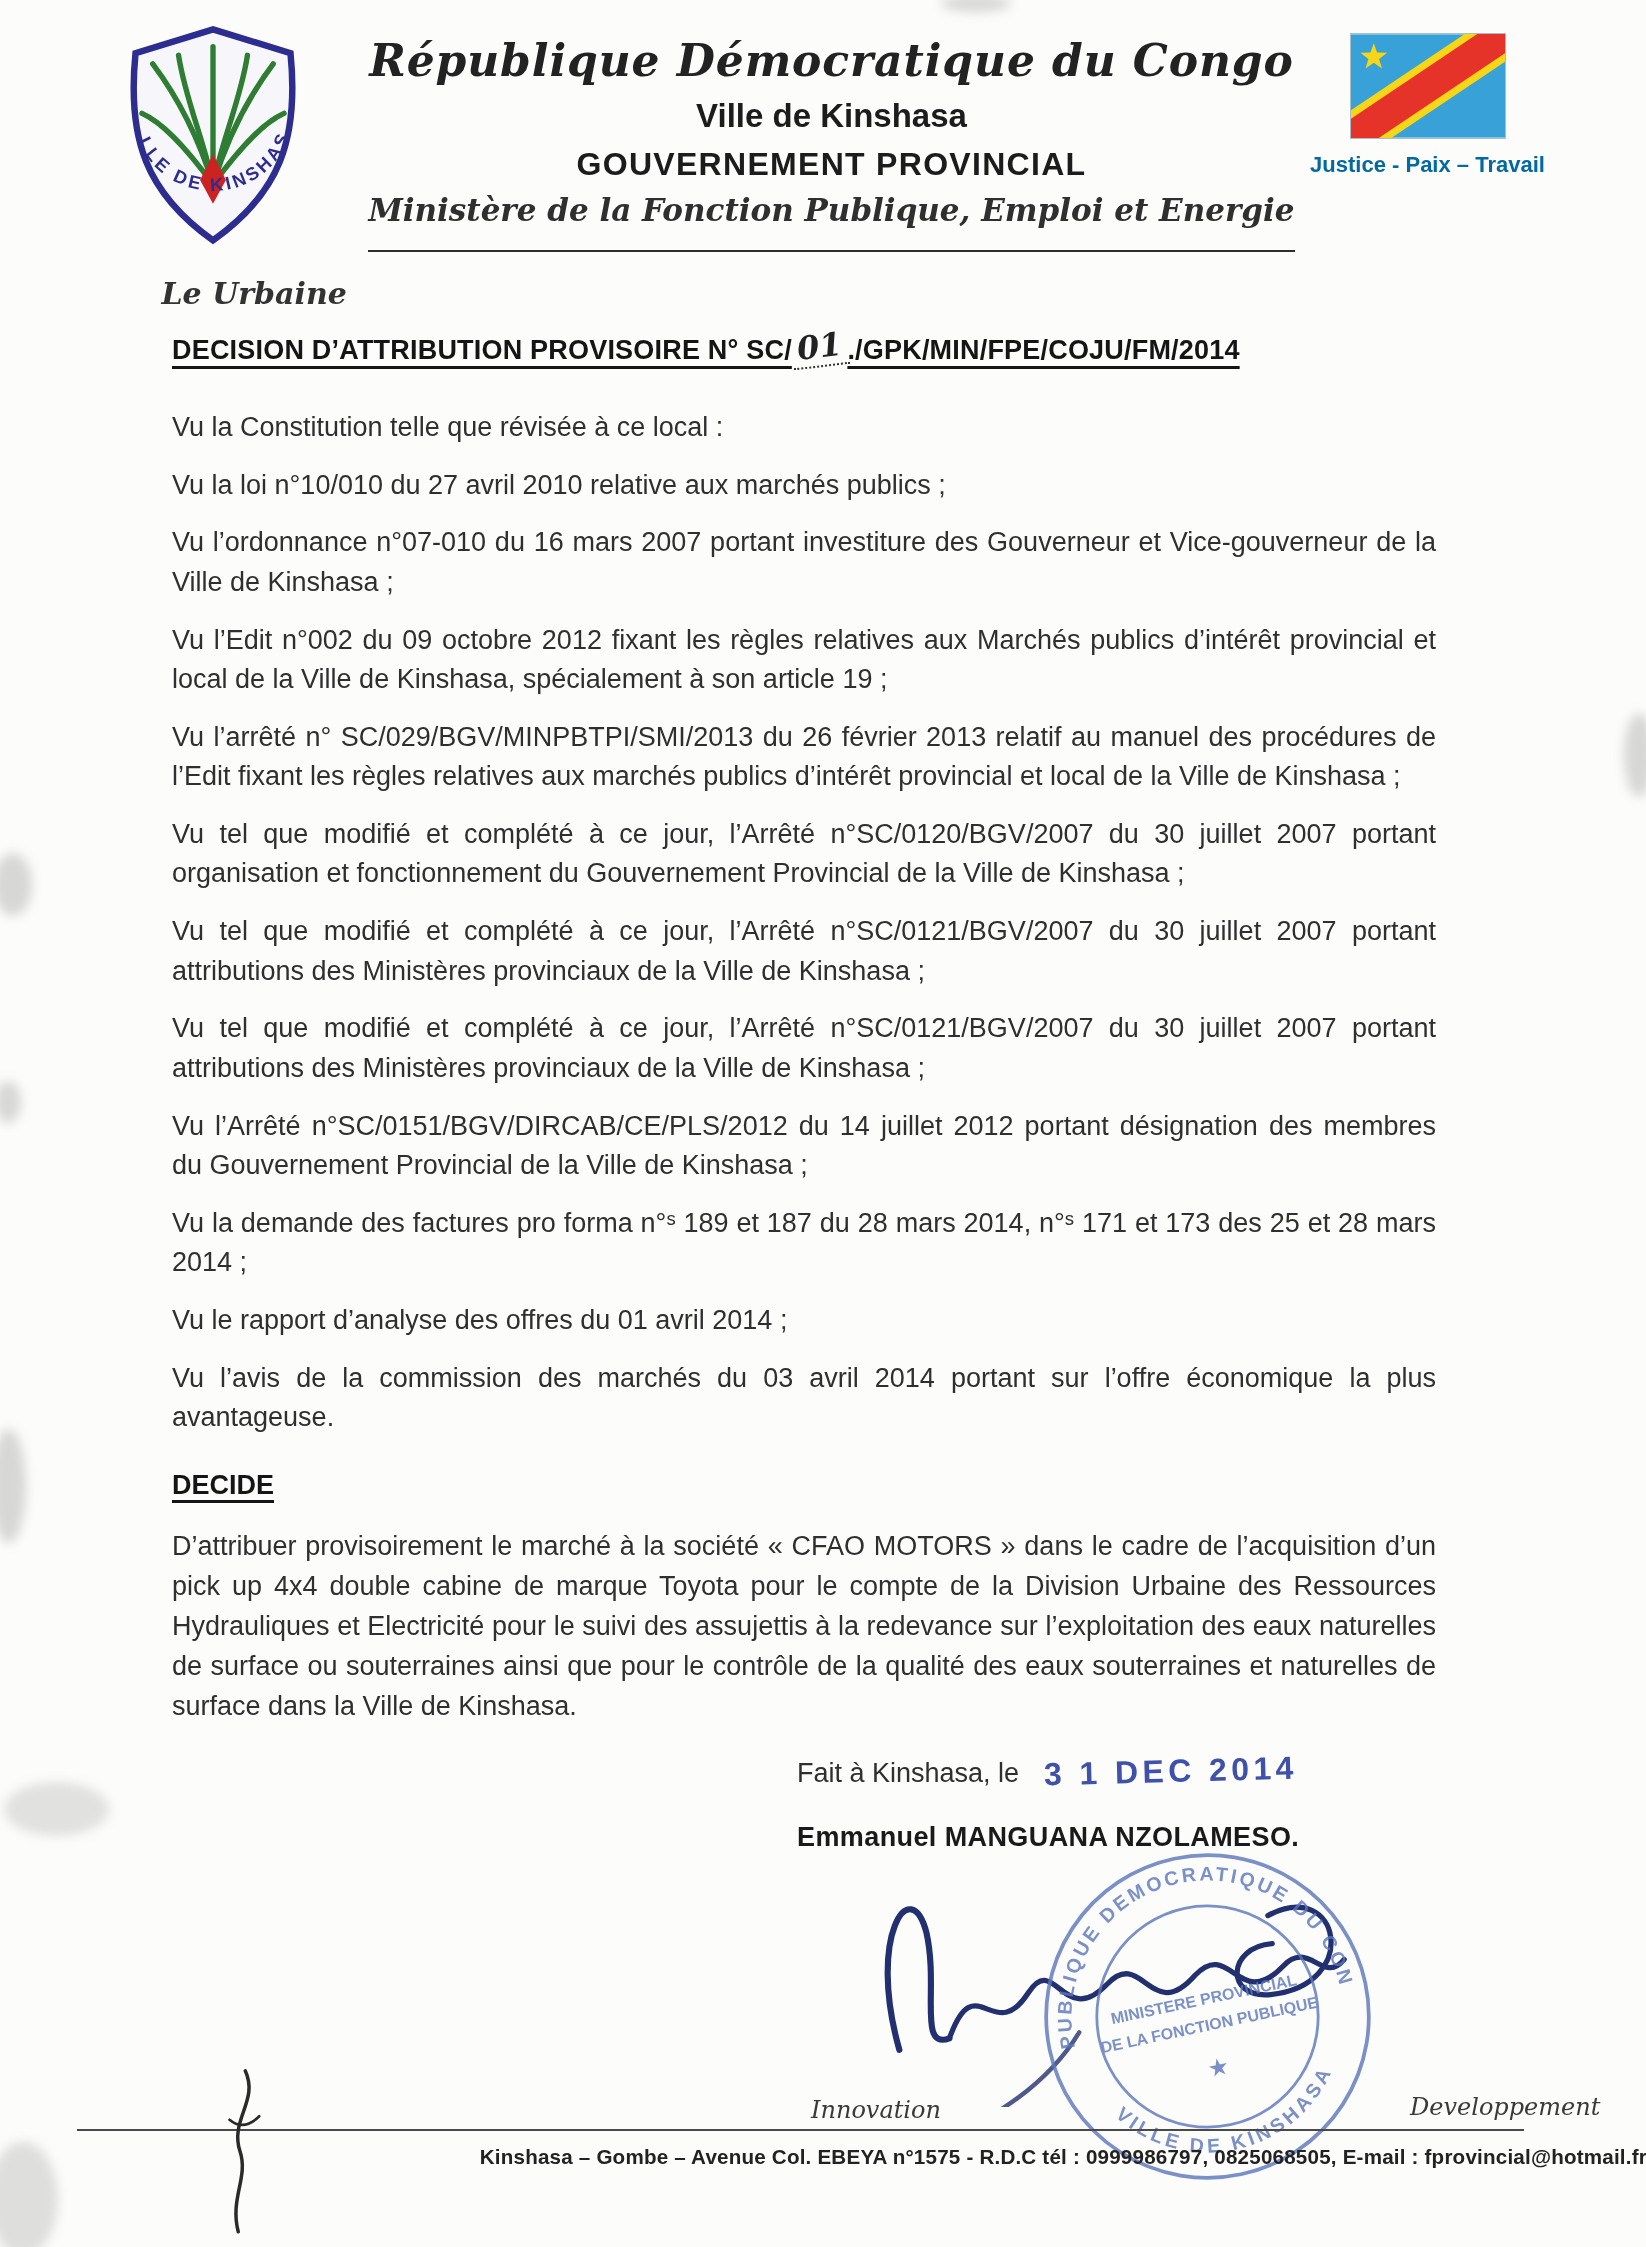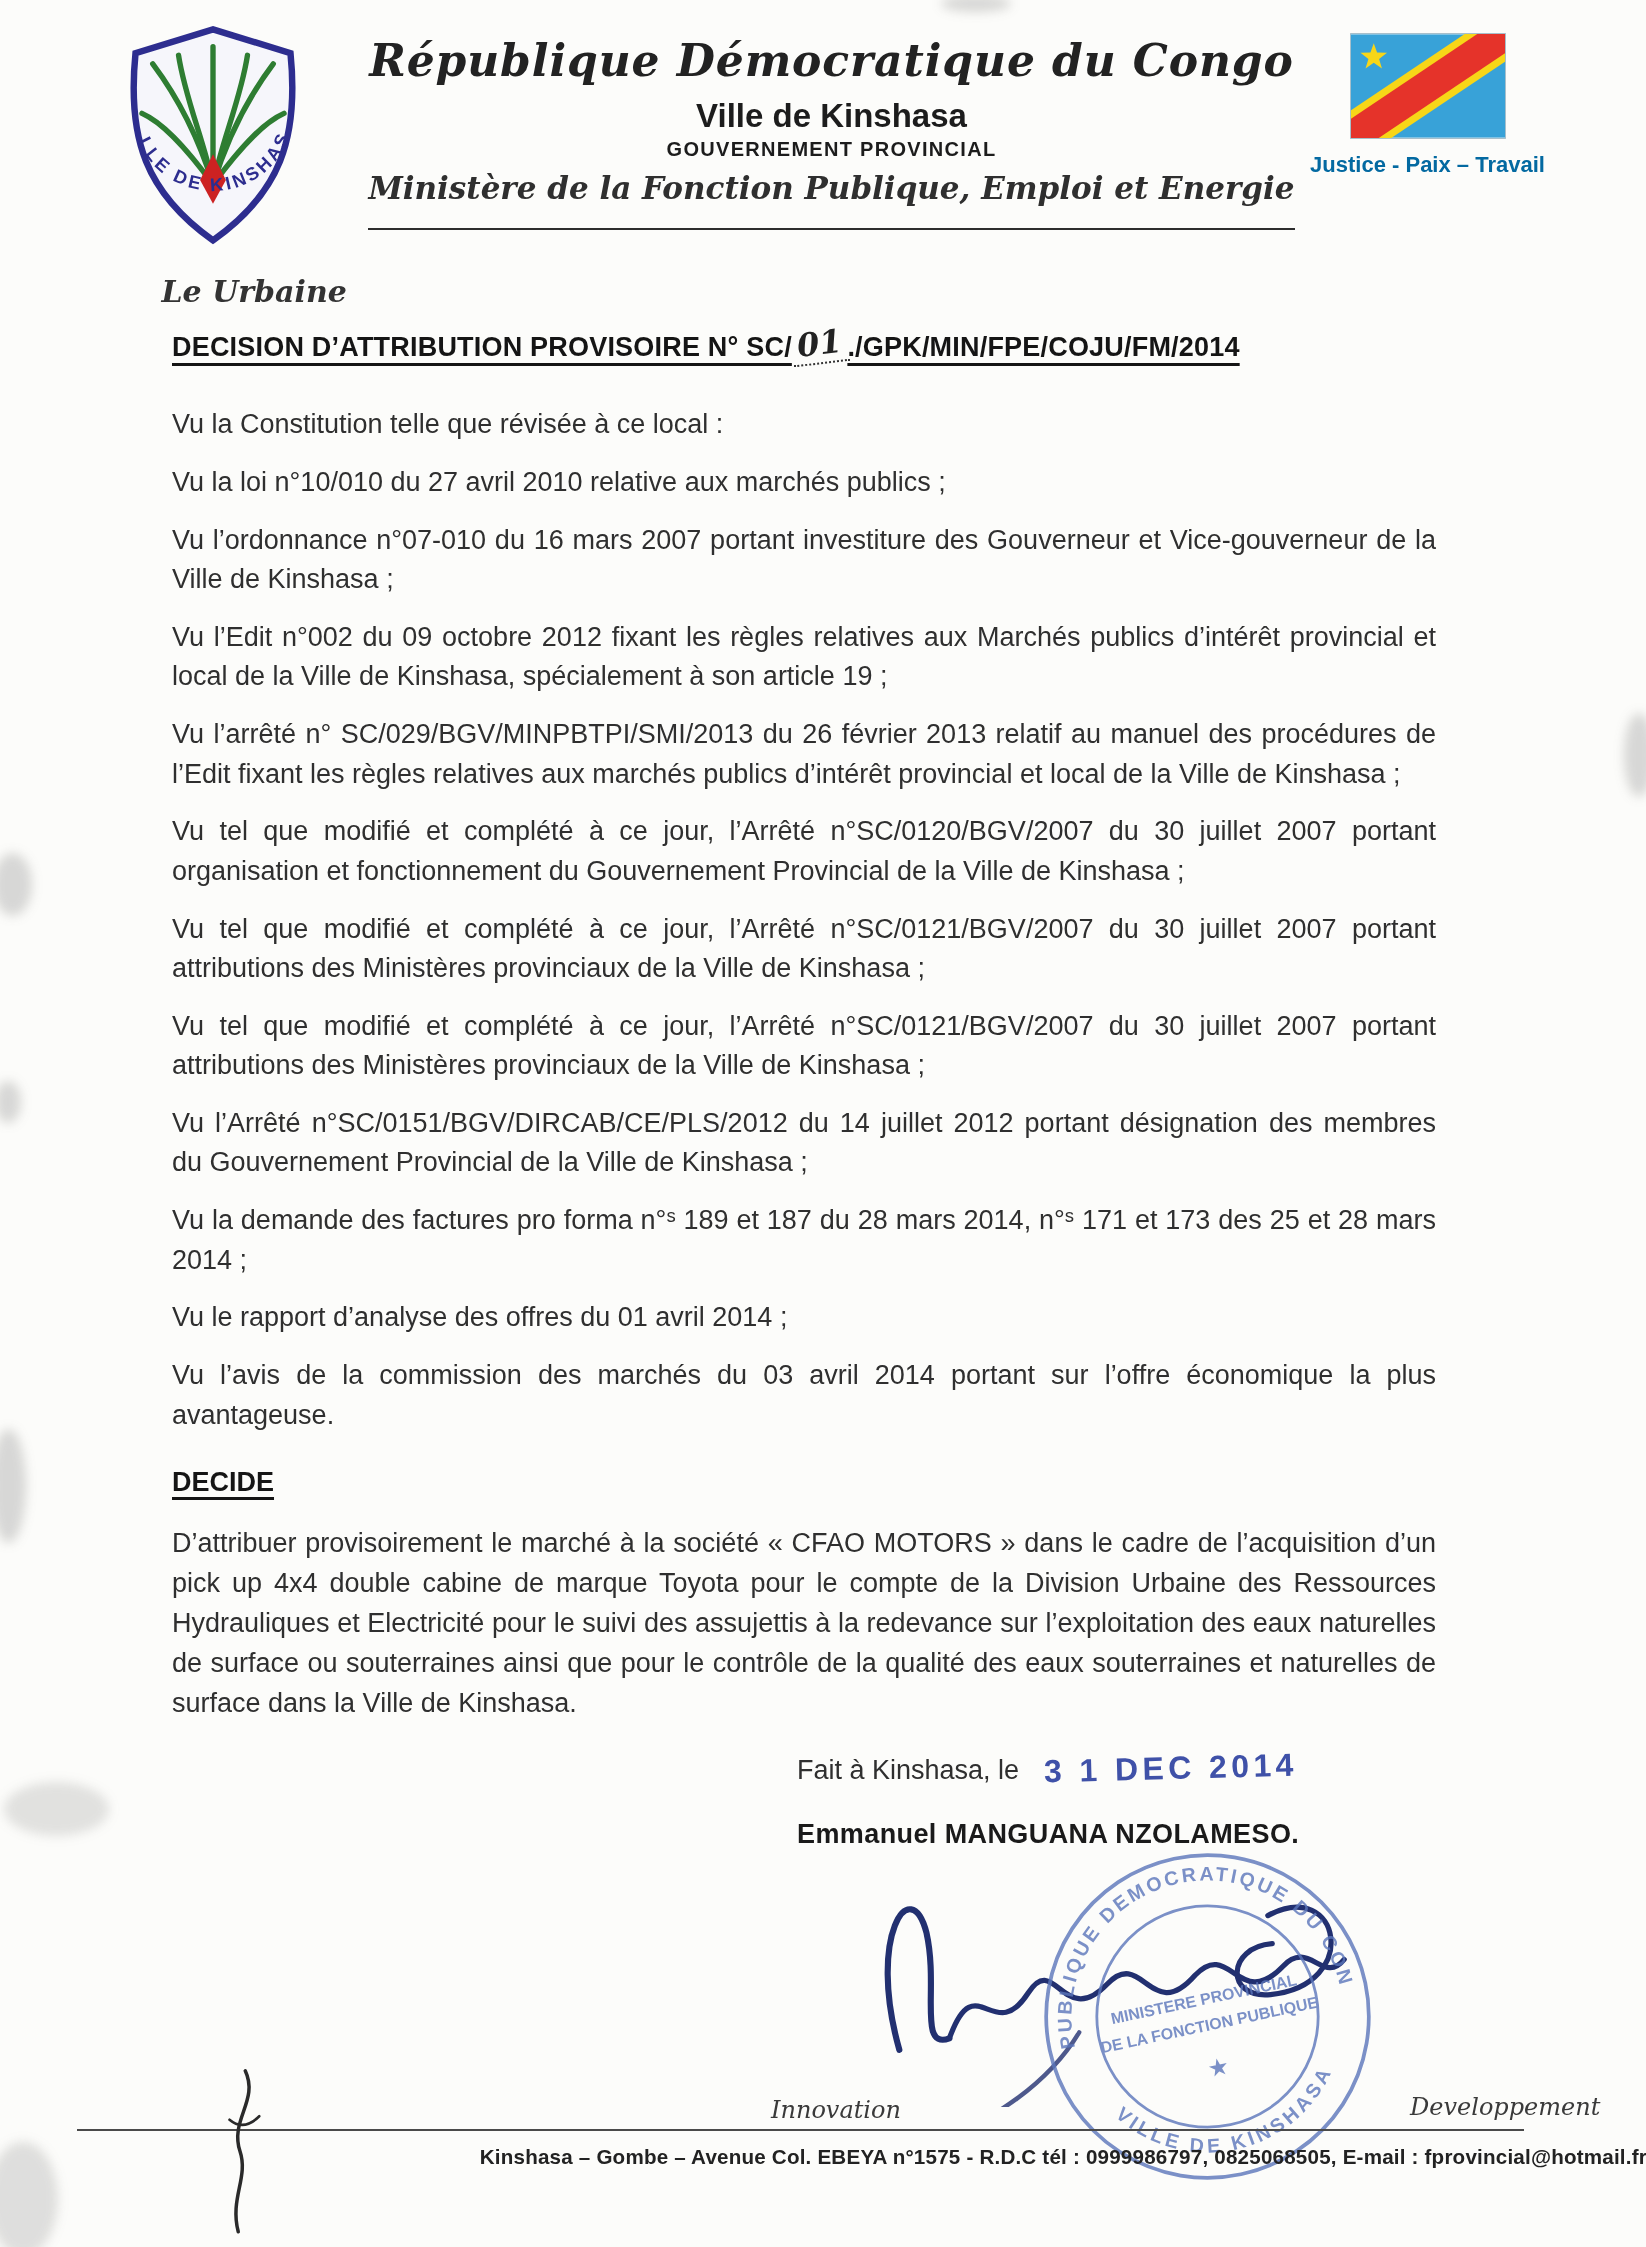--- a/index.html
+++ b/index.html
@@ -19,21 +19,21 @@
   
   .header { display:flex; align-items:flex-start; padding:23px 88px 0 104px; }
   .coa-wrap { width:263px; flex:0 0 auto; }
   .coa-wrap svg { display:block; }
   .header-center { flex:1 1 auto; text-align:center; padding-top:12.3px; }
   .republic {
     font-family:"DejaVu Serif", serif; font-style:italic; font-weight:bold;
     font-size:44px; color:#222; letter-spacing:0.9px;
   }
   .city { font-size:33px; font-weight:bold; margin-top:10.5px; color:#1c1c1c; }
-  .government { font-size:20px; font-weight:bold; margin-top:3px; letter-spacing:1.3px; color:#1c1c1c; }
+  .government { font-size:32px; font-weight:bold; margin-top:11px; letter-spacing:1.3px; color:#1c1c1c; }
   .ministry {
     font-family:"DejaVu Serif", serif; font-style:italic; font-weight:bold;
     font-size:31px; margin-top:8.8px; display:inline-block;
     border-bottom:2.6px solid #2d2d2d; padding-bottom:22px;
   }
   .flag-block { width:263px; flex:0 0 auto; text-align:center; padding-top:10.5px; }
   .flag-block svg { display:block; margin:0 auto; box-shadow:0 0 0 0.9px #9db8c6; }
   .motto { font-size:22px; font-weight:bold; margin-top:14px; color:#0369a1; }
 
   
@@ -80,21 +80,21 @@
   .paraph-svg { position:absolute; left:212px; top:2065px; width:70px; height:176px; pointer-events:none; }
   .paraph-svg path { stroke:#2a2a2a; fill:none; stroke-linecap:round; }
 
   
   .footer { position:absolute; left:0; right:0; top:2096px; }
   .script-words { position:relative; height:33px; }
   .script-word {
     position:absolute; font-family:"DejaVu Serif", serif; font-style:italic;
     font-size:24px; color:#3a3a3a;
   }
-  .word-innovation { left:771px; top:0; }
+  .word-innovation { left:811px; top:0; }
   .word-developpement { left:1410px; top:-3.5px; }
   .rule { margin:0 123px 0 77px; border:none; border-top:2.6px solid #4a4a4a; }
   .address { text-align:right; font-size:20.6px; font-weight:bold; margin-top:14px; color:#222; letter-spacing:0.2px; }
 
   
   .smudge { position:absolute; background:rgba(70,70,70,0.20); border-radius:50%; filter:blur(5.3px); pointer-events:none; }
   .sm1 { left:-7px;  top:853px;  width:39px;  height:63px; }
   .sm2 { left:-5.3px;  top:1081px; width:26px;  height:42px; }
   .sm3 { left:-8.8px; top:1429px; width:35px;  height:114px; }
   .sm4 { left:3.5px;   top:1782px; width:105px; height:54px;  background:rgba(90,90,90,0.16); }

